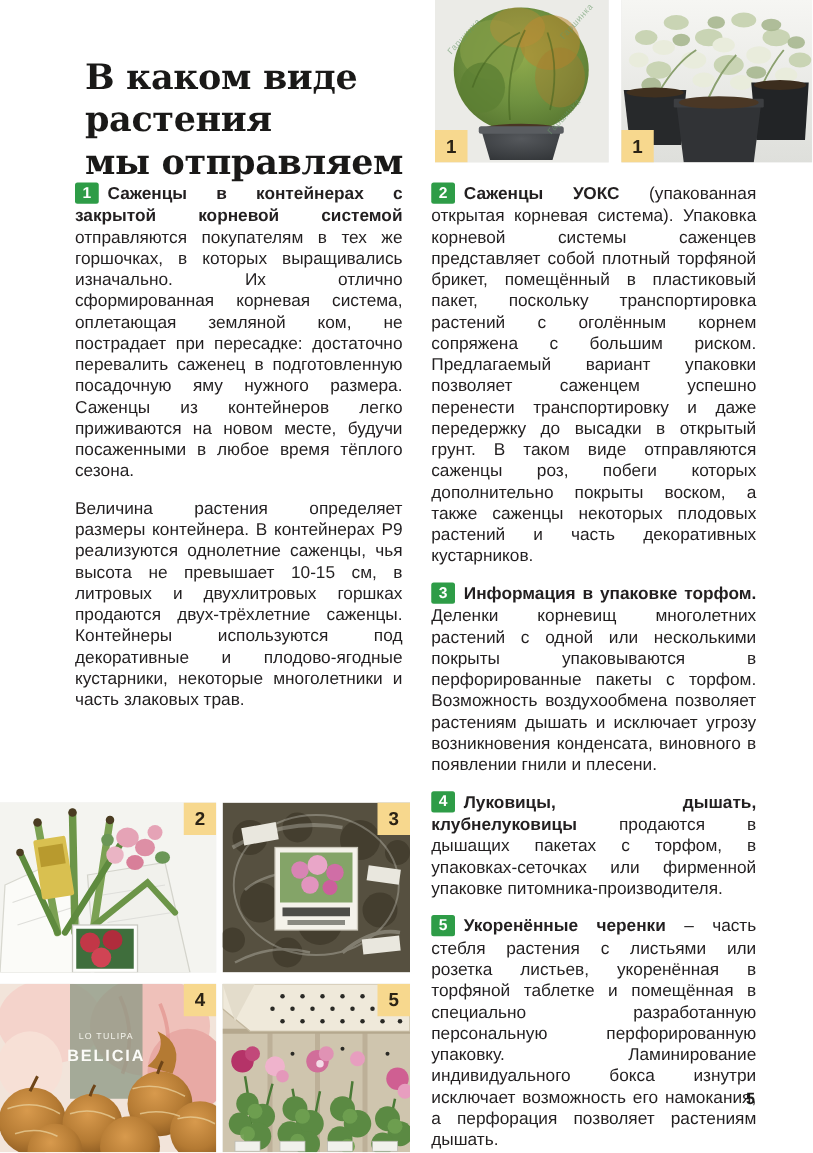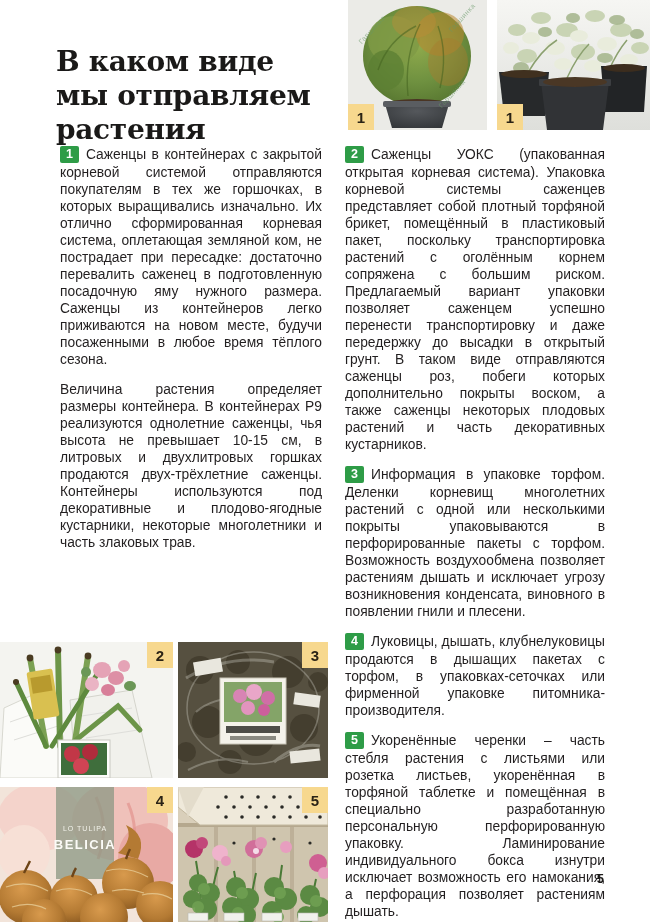--- a/index.html
+++ b/index.html
@@ -2,34 +2,34 @@
 <html lang="ru" style="--green: #2e9c47; --yellow: #f7d88e;"><head>
 <meta charset="utf-8">
 <style>
   html,body{margin:0;padding:0;background:#ffffff;}
   .page{
     position:relative; width:650px; height:922px; background:#ffffff;
     font-family:"Liberation Sans", sans-serif; color:#221f20; overflow:hidden;
   }
   
   .title{
-    position:absolute; left:56px; top:26px; width:278px;
+    position:absolute; left:68px; top:26px; width:278px;
     font-family:"DejaVu Serif", serif; font-weight:700;
     font-size:28px; line-height:34px; color:#1a1918; letter-spacing:-0.3px;
   }
   .title span{display:block;}
   
   .col{
     position:absolute; top:146px; font-size:13.8px; line-height:17px;
     text-align:justify; color:#221f20;
   }
   .col-left{left:60px; width:262px;}
   .col-right{left:345px; width:260px;}
   .para{margin:0 0 13px 0;}
-  .para b{font-weight:400;}
+  .para b{font-weight:700;}
   .nbadge{
     display:inline-block; width:19px; height:17px; background:var(--green,#2e9c47);
     color:#fff; font-weight:700; font-size:12.5px; line-height:17px; text-align:center;
     border-radius:2px; margin-right:7px; transform:translateY(-1px);
   }
   
   .photo{position:absolute; overflow:hidden; background:#ececea;}
   .photo svg{display:block;}
   .ph-1a{left:348px; top:0; width:139px; height:130px;}
   .ph-1b{left:497px; top:0; width:153px; height:130px;}
@@ -143,22 +143,22 @@
         <path d="M44,82 L112,82 L106,130 L50,130 Z" fill="#313336"></path>
         <rect x="42" y="79" width="72" height="7" rx="1" fill="#3c3e41"></rect>
         <ellipse cx="78" cy="82" rx="32" ry="5" fill="#4a3725"></ellipse>
       </g>
     </svg>
     <div class="pbadge bl">1</div>
   </div>
 
   <h1 class="title">
       <span>В каком виде</span>
+      <span>растения</span>
       <span>мы отправляем</span>
-      <span>растения</span>
     </h1>
 
   <div class="col col-left">
       <p class="para"><span class="nbadge">1</span><b>Саженцы в контейнерах с закрытой корневой системой </b><span>отправляются покупателям в тех же горшочках, в которых выращивались изначально. Их отлично сформированная корневая система, оплетающая земляной ком, не пострадает при пересадке: достаточно перевалить саженец в подготовленную посадочную яму нужного размера. Саженцы из контейнеров легко приживаются на новом месте, будучи посаженными в любое время тёплого сезона.</span></p>
       <p class="para"><span>Величина растения определяет размеры контейнера. В контейнерах P9 реализуются однолетние саженцы, чья высота не превышает 10-15 см, в литровых и двухлитровых горшках продаются двух-трёхлетние саженцы. Контейнеры используются под декоративные и плодово-ягодные кустарники, некоторые многолетники и часть злаковых трав.</span></p>
     </div>
   <div class="col col-right">
       <p class="para"><span class="nbadge">2</span><b>Саженцы УОКС </b><span>(упакованная открытая корневая система). Упаковка корневой системы саженцев представляет собой плотный торфяной брикет, помещённый в пластиковый пакет, поскольку транспортировка растений с оголённым корнем сопряжена с большим риском. Предлагаемый вариант упаковки позволяет саженцем успешно перенести транспортировку и даже передержку до высадки в открытый грунт. В таком виде отправляются саженцы роз, побеги которых дополнительно покрыты воском, а также саженцы некоторых плодовых растений и часть декоративных кустарников.</span></p>
       <p class="para"><span class="nbadge">3</span><b>Информация в упаковке торфом. </b><span>Деленки корневищ многолетних растений с одной или несколькими покрыты упаковываются в перфорированные пакеты с торфом. Возможность воздухообмена позволяет растениям дышать и исключает угрозу возникновения конденсата, виновного в появлении гнили и плесени.</span></p>
       <p class="para"><span class="nbadge">4</span><b>Луковицы, дышать, клубнелуковицы </b><span>продаются в дышащих пакетах с торфом, в упаковках-сеточках или фирменной упаковке питомника-производителя.</span></p>

